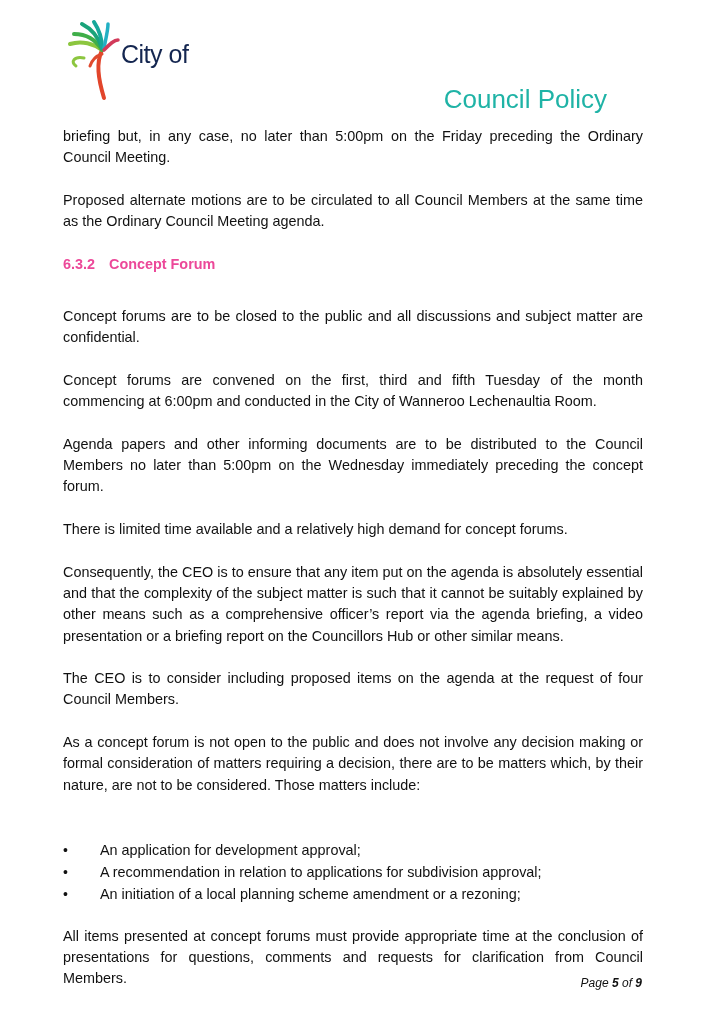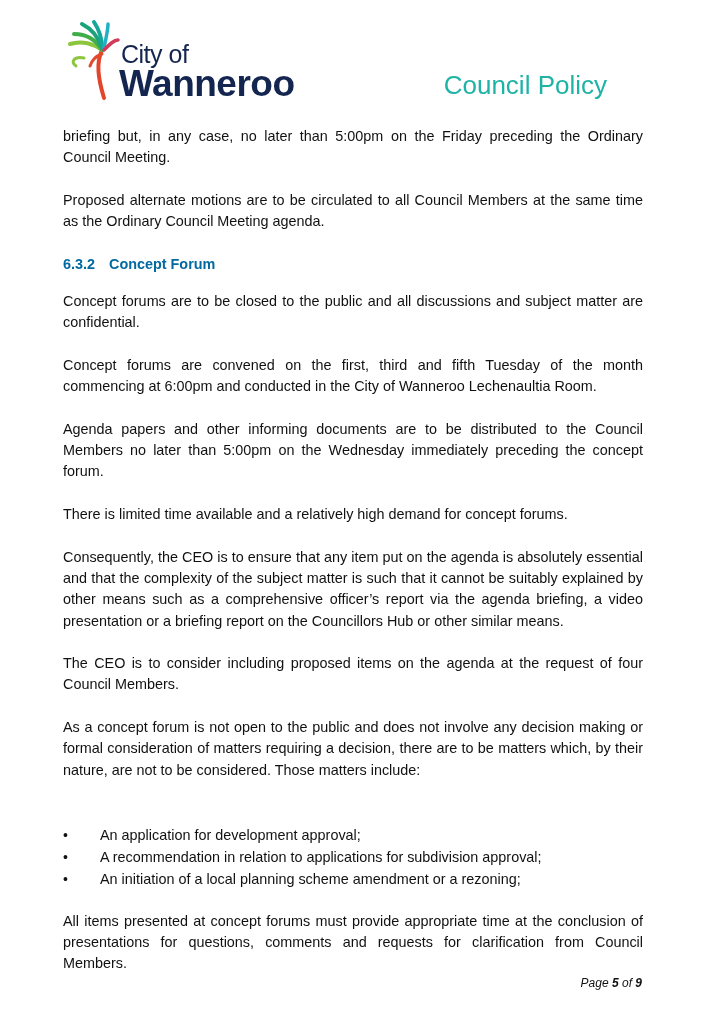--- a/index.html
+++ b/index.html
@@ -4,24 +4,24 @@
 <style>
   html, body { margin: 0; padding: 0; background: #ffffff; }
   body {
     width: 705px; height: 1022px; position: relative; overflow: hidden;
     font-family: "Liberation Sans", sans-serif; color: #111111;
   }
   .logo { position: absolute; left: 64px; top: 18px; width: 230px; height: 84px; text-decoration: underline; }
   .logo svg { position: absolute; left: 0; top: 0; }
   .logo-city { position: absolute; left: 57px; top: 22px; font-size: 25px; color: #142650; letter-spacing: -0.5px; }
   .logo-name { position: absolute; left: 55px; top: 45px; font-size: 37px; font-weight: bold; color: #142650; letter-spacing: -0.5px; }
-  .doc-type { position: absolute; right: 98px; top: 70px; font-size: 26px; color: #1fb3a6; }
+  .doc-type { position: absolute; right: 98px; top: 84px; font-size: 26px; color: #1fb3a6; }
   .content { position: absolute; left: 63px; top: 126px; width: 580px; font-size: 14.4px; line-height: 21.3px; }
   .content p { margin: 0 0 21.3px 0; text-align: justify; }
-  .content h3 { margin: 0 0 16px 0; font-size: 14.4px; color: #0369a1; font-weight: bold; }
+  .content h3 { margin: 0 0 31px 0; font-size: 14.4px; color: #ec4899; font-weight: bold; }
   .content h3 .num { display: inline-block; width: 46px; }
   ul.bullets { list-style: none; margin: 0 0 21.3px 0; padding: 0; }
   ul.bullets li { position: relative; padding-left: 37px; line-height: 22px; }
   ul.bullets li::before { content: "\2022"; position: absolute; left: 0; top: 0; font-size: 14px; }
   .gap { height: 21.3px; }
   .footer { position: absolute; right: 63px; top: 976px; font-size: 12px; color: #111; font-style: italic; }
   .footer b { font-weight: bold; }
 </style>
 </head>
 <body>
@@ -32,21 +32,20 @@
     <path d="M38 32 C 30 26, 18 22, 6 26" stroke="#8cc63f" stroke-width="4" fill="none" stroke-linecap="round"></path>
     <path d="M38 32 C 32 22, 22 16, 10 16" stroke="#3fae49" stroke-width="4" fill="none" stroke-linecap="round"></path>
     <path d="M38 30 C 34 18, 26 10, 18 6" stroke="#1aa37a" stroke-width="4" fill="none" stroke-linecap="round"></path>
     <path d="M38 30 C 38 18, 34 10, 30 4" stroke="#16a79a" stroke-width="4" fill="none" stroke-linecap="round"></path>
     <path d="M40 30 C 42 20, 44 12, 44 6" stroke="#22b0c4" stroke-width="3.5" fill="none" stroke-linecap="round"></path>
     <path d="M40 32 C 46 26, 50 22, 54 22" stroke="#d23a5a" stroke-width="3.5" fill="none" stroke-linecap="round"></path>
     <path d="M20 40 C 10 38, 6 44, 12 48" stroke="#8cc63f" stroke-width="3" fill="none" stroke-linecap="round"></path>
     <path d="M38 36 C 32 38, 28 42, 26 48" stroke="#e04a2e" stroke-width="3" fill="none" stroke-linecap="round"></path>
   </svg>
   <span class="logo-city">City of</span>
-  <span class="logo-name">Wanneroo</span>
 </div>
 
 <div class="doc-type">Council Policy</div>
 
 <div class="content">
   <p>briefing but, in any case, no later than 5:00pm on the Friday preceding the Ordinary Council Meeting.</p>
   <p>Proposed alternate motions are to be circulated to all Council Members at the same time as the Ordinary Council Meeting agenda.</p>
   <h3><span class="num">6.3.2</span><span>Concept Forum</span></h3>
   <p>Concept forums are to be closed to the public and all discussions and subject matter are confidential.</p>
   <p>Concept forums are convened on the first, third and fifth Tuesday of the month commencing at 6:00pm and conducted in the City of Wanneroo Lechenaultia Room.</p>

